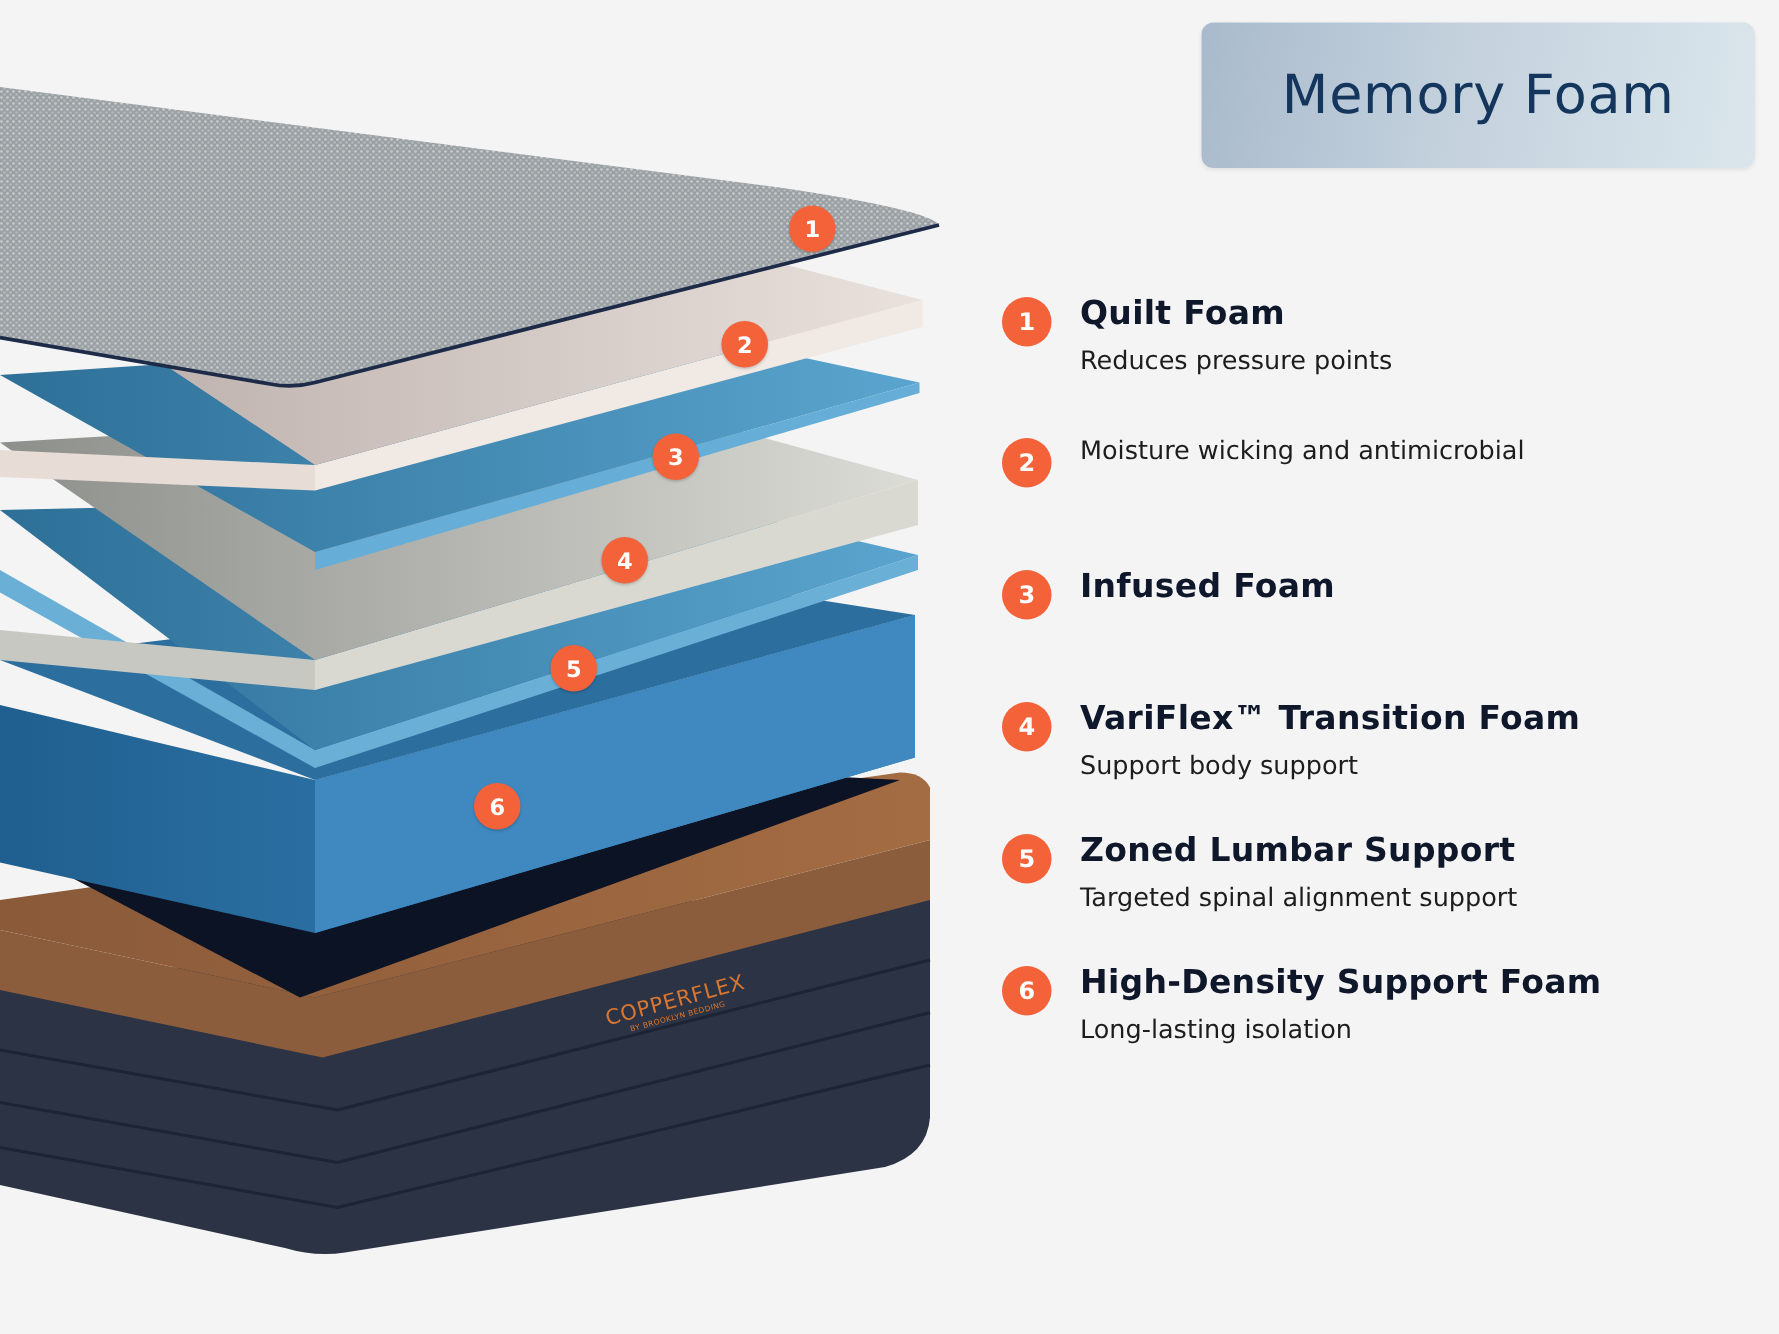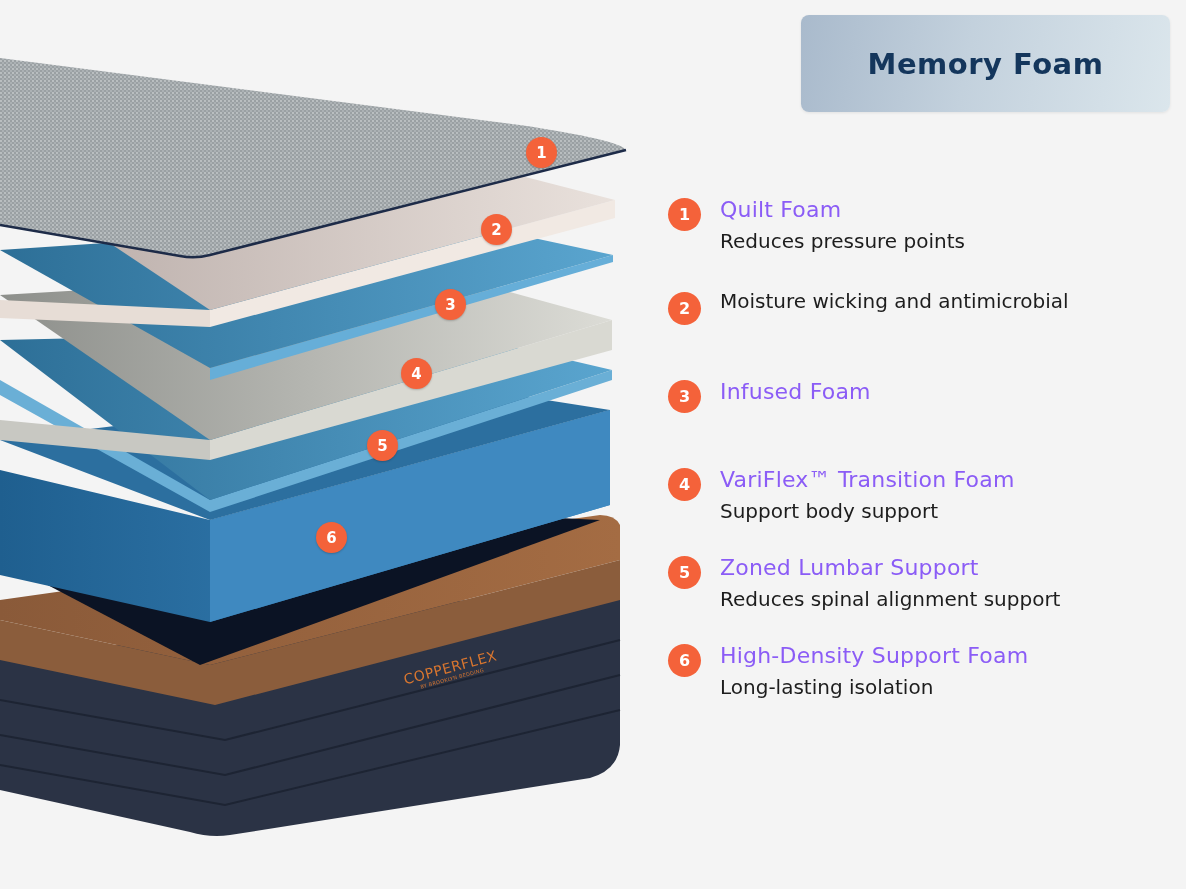--- a/index.html
+++ b/index.html
@@ -12,22 +12,22 @@
   .title-badge {
     position: absolute;
     left: 801px; top: 15px;
     width: 369px; height: 97px;
     border-radius: 8px;
     background: linear-gradient(100deg, #a9bacc 0%, #c3d1dd 45%, #dbe6ec 100%);
     box-shadow: 0 1px 3px rgba(0,0,0,0.08);
     display: flex; align-items: center; justify-content: center;
   }
   .title-badge span {
-    font-weight: bold;
-    font-size: 29px;
+    font-weight: normal;
+    font-size: 36px;
     color: #14365c;
     letter-spacing: 0.5px;
   }
   .layer-list {
     position: absolute;
     left: 668px; top: 196px;
     width: 500px;
   }
   .layer-item {
     position: relative;
@@ -39,29 +39,29 @@
     left: 0; top: 2px;
     width: 33px; height: 33px;
     border-radius: 50%;
     background: #f4623a;
     color: #fff;
     font-weight: bold;
     font-size: 16px;
     display: flex; align-items: center; justify-content: center;
   }
   .layer-name {
-    font-weight: normal;
+    font-weight: bold;
     font-size: 22px;
-    color: #8b5cf6;
+    color: #0f172a;
     line-height: 28px;
     white-space: nowrap;
     letter-spacing: 0.2px;
   }
   .layer-desc {
-    font-size: 20px;
+    font-size: 17px;
     color: #1d1d1d;
     margin-top: 6px;
     line-height: 22px;
     white-space: nowrap;
   }
   .illustration {
     position: absolute;
     left: 0; top: 0;
     width: 650px; height: 889px;
   }
@@ -184,20 +184,20 @@
     <div class="layer-name">Infused Foam</div>
   </div>
   <div class="layer-item">
     <div class="num-badge">4</div>
     <div class="layer-name">VariFlex™ Transition Foam</div>
     <div class="layer-desc">Support body support</div>
   </div>
   <div class="layer-item">
     <div class="num-badge">5</div>
     <div class="layer-name">Zoned Lumbar Support</div>
-    <div class="layer-desc">Reduces spinal alignment support</div>
+    <div class="layer-desc">Targeted spinal alignment support</div>
   </div>
   <div class="layer-item">
     <div class="num-badge">6</div>
     <div class="layer-name">High-Density Support Foam</div>
     <div class="layer-desc">Long-lasting isolation</div>
   </div>
 </div>
 
 </body></html>

